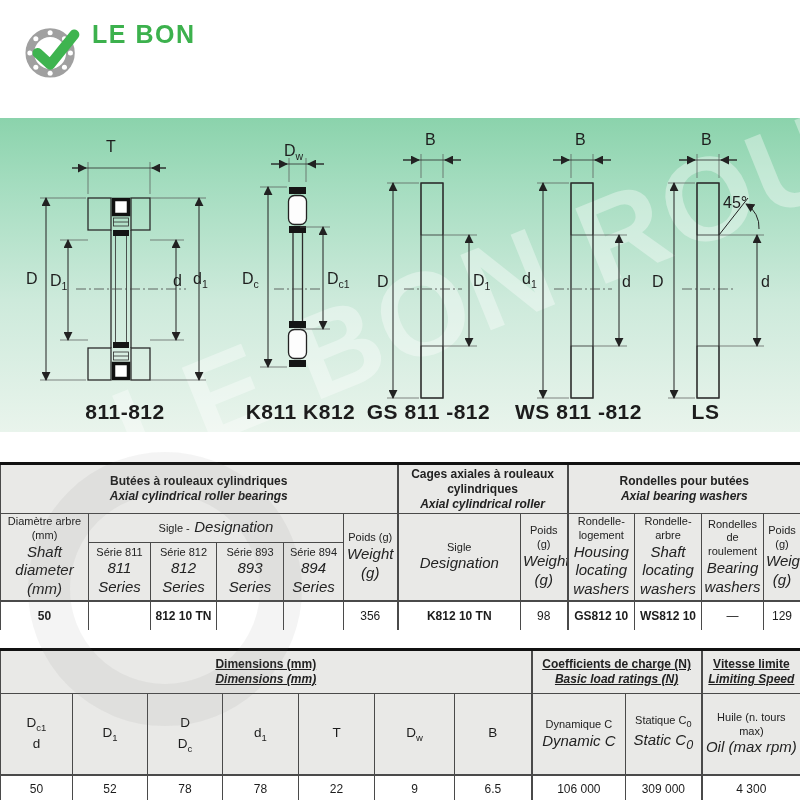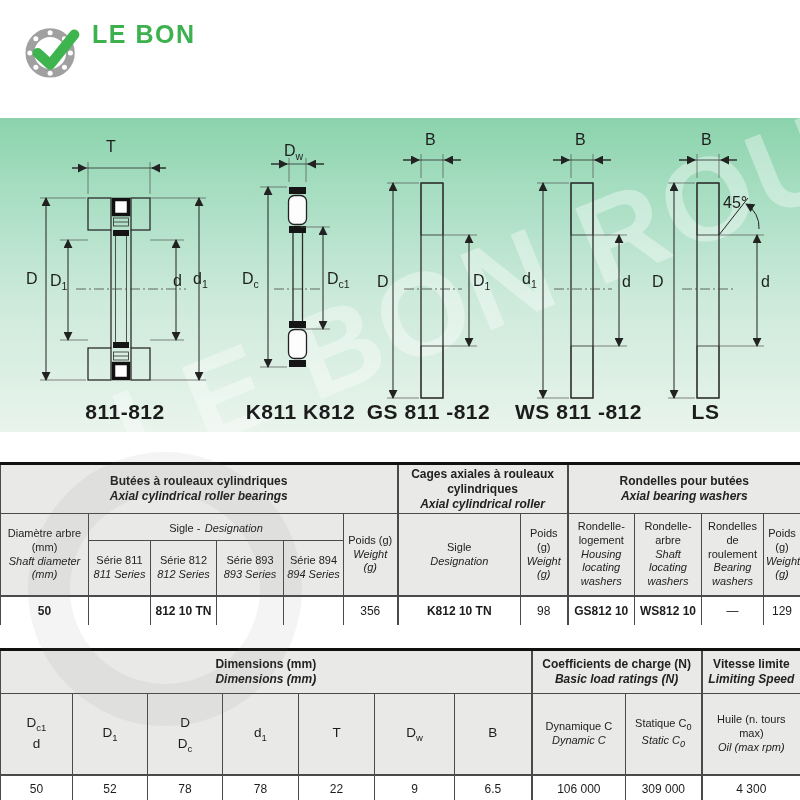--- a/index.html
+++ b/index.html
@@ -36,27 +36,27 @@
   table{border-collapse:collapse;table-layout:fixed;}
   .t1,.t2{position:absolute;left:0;width:800px;border-top:3px solid #111;
           border-left:1px solid #4a4a4a;border-right:1px solid #4a4a4a;}
   .t1{top:462px;} .t2{top:648px;}
   .t1 td,.t2 td{border:1px solid #4a4a4a;text-align:center;vertical-align:middle;
                 padding:1px 2px;overflow:hidden;}
   tr.sec td{background:#e9e9e7;height:46px;}
   tr.hdr td{background:#e9e9e7;}
   .t1 tr.r2 td{height:24px;}
   .t1 tr.r3 td{height:52px;}
-  .t2 tr.sec td{height:40px;}
+  .t2 tr.sec td{height:40px;text-decoration:underline;}
   .t2 tr.hdr td{height:78px;}
   tr.data td{background:#fff;border-top-width:2px;border-bottom:none;height:26px;font-size:12px;}
   .t2 tr.data td{height:24px;}
   .bl2{border-left-width:2px !important;}
   .fr{font-size:11px;color:#222;line-height:1.25;}
-  .en{font-size:11px;color:#222;font-style:italic;line-height:1.25;}
+  .en{font-size:15px;color:#222;font-style:italic;line-height:1.25;}
   tr.sec .fr{font-size:12px;font-weight:700;}
   tr.sec .en{font-size:12px;font-weight:700;}
   .b{font-weight:700;}
   .dl{font-size:13.5px;line-height:1.45;color:#1d1d1d;}
   .dl sub{font-size:9.5px;}
   .wm2{position:absolute;left:28px;top:452px;width:190px;height:190px;border-radius:50%;
        border:42px solid rgba(120,120,120,.08);pointer-events:none;z-index:3;}
 </style>
 </head>
 <body>

